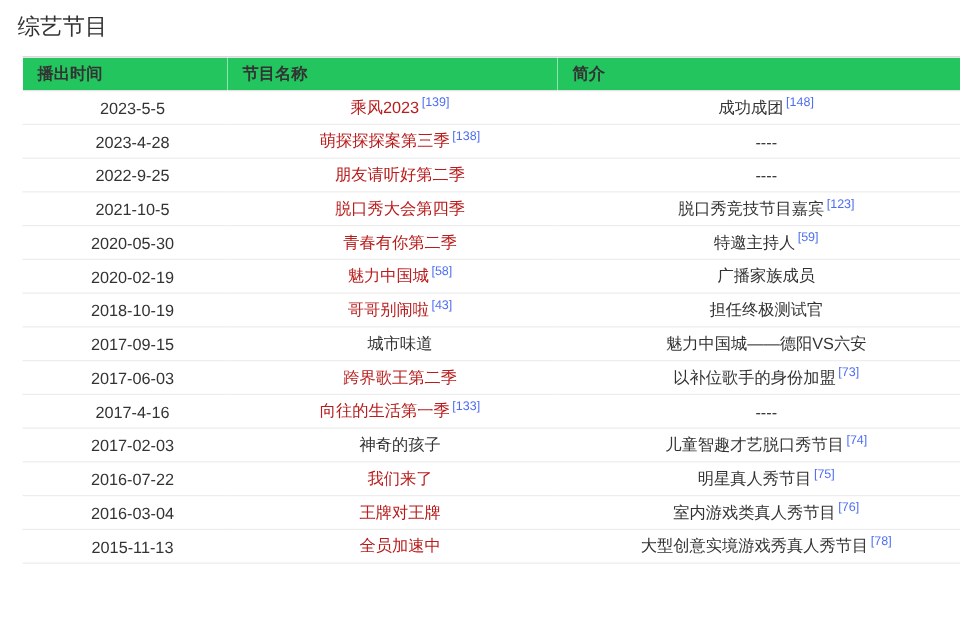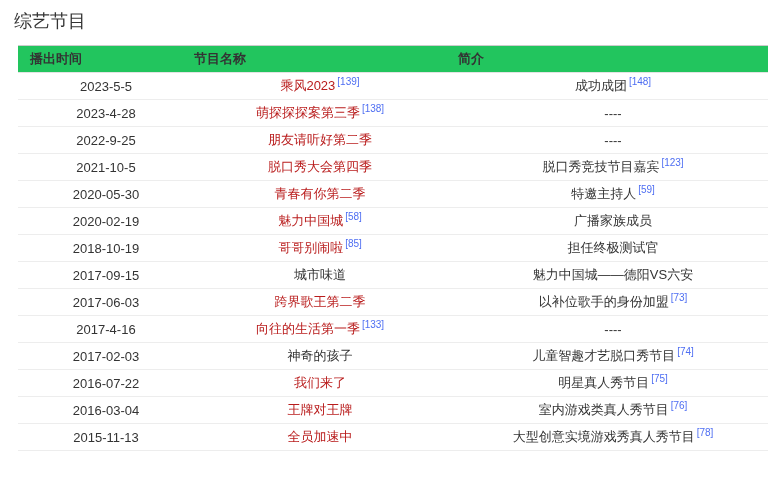--- a/index.html
+++ b/index.html
@@ -113,21 +113,21 @@
           <td><a class="show-link" href="#">青春有你第二季</a></td>
           <td><span>特邀主持人</span><sup class="ref">[59]</sup></td>
         </tr>
         <tr>
           <td>2020-02-19</td>
           <td><a class="show-link" href="#">魅力中国城</a><sup class="ref">[58]</sup></td>
           <td><span>广播家族成员</span></td>
         </tr>
         <tr>
           <td>2018-10-19</td>
-          <td><a class="show-link" href="#">哥哥别闹啦</a><sup class="ref">[85]</sup></td>
+          <td><a class="show-link" href="#">哥哥别闹啦</a><sup class="ref">[43]</sup></td>
           <td><span>担任终极测试官</span></td>
         </tr>
         <tr>
           <td>2017-09-15</td>
           <td><span>城市味道</span></td>
           <td><span>魅力中国城——德阳VS六安</span></td>
         </tr>
         <tr>
           <td>2017-06-03</td>
           <td><a class="show-link" href="#">跨界歌王第二季</a></td>

